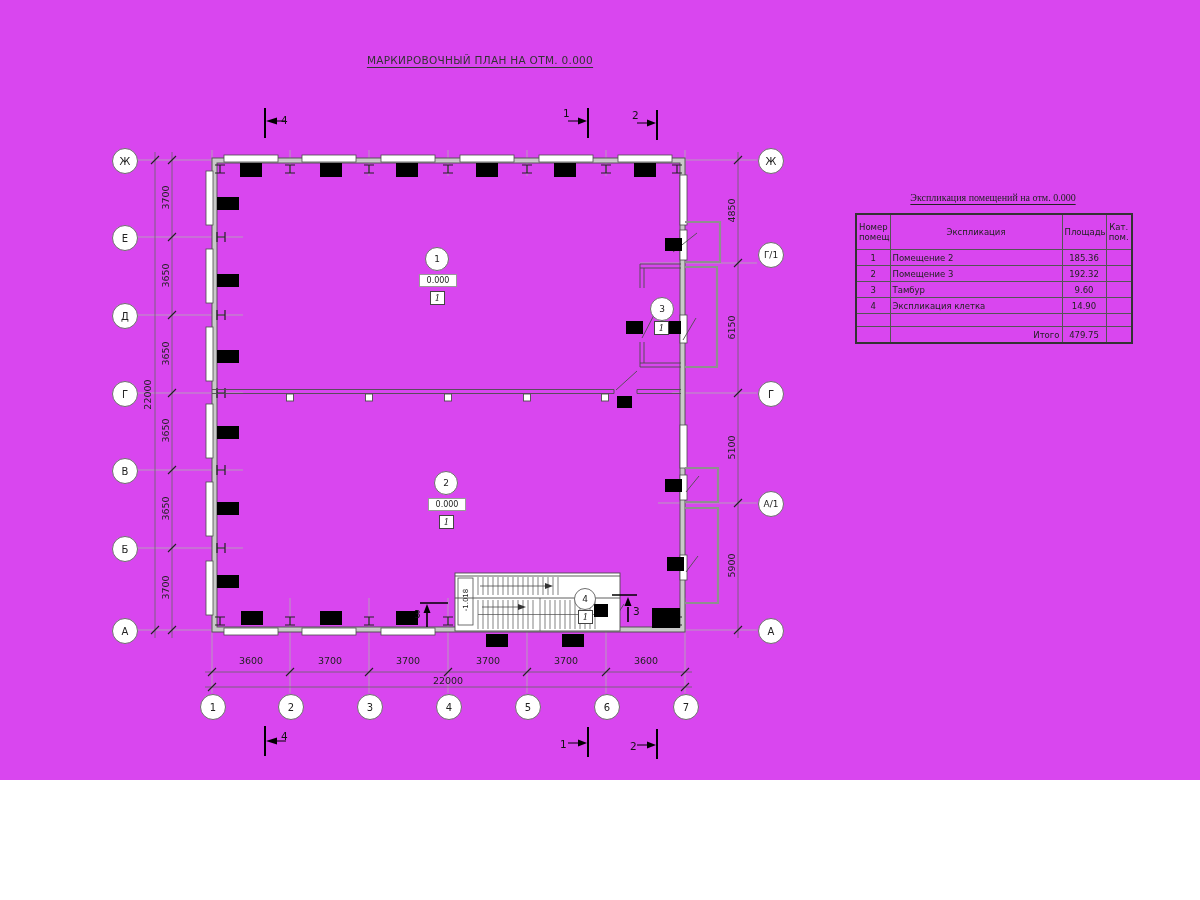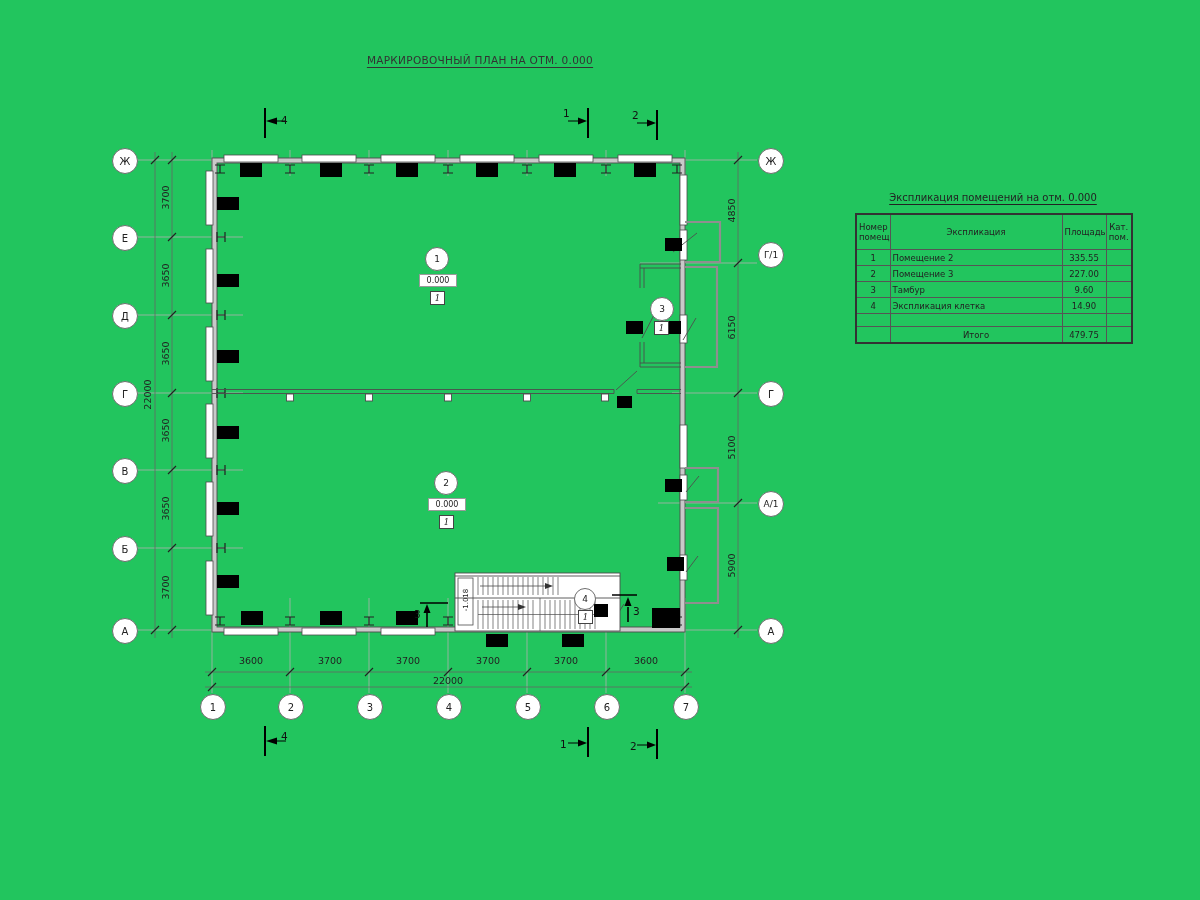--- a/index.html
+++ b/index.html
@@ -1,45 +1,45 @@
 <!DOCTYPE html>
 <html><head>
 <meta charset="utf-8">
 <style>
   html,body{margin:0;padding:0;background:#fff;}
-  #canvas{position:relative;width:1200px;height:900px;background:#22c55e;overflow:hidden;
+  #canvas{position:relative;width:1200px;height:780px;background:#d946ef;overflow:hidden;
           font-family:"DejaVu Sans",sans-serif;}
   svg{position:absolute;left:0;top:0;}
   .title{position:absolute;left:330px;top:54px;width:300px;text-align:center;
          font-size:10.5px;color:#333;letter-spacing:.3px;
          text-decoration:underline;text-underline-offset:3px;}
   .circ{position:absolute;width:24px;height:24px;border:1px solid #6e6e6e;border-radius:50%;
         background:#fff;font-size:10px;color:#222;display:flex;align-items:center;justify-content:center;}
   .circ.sm{width:22px;height:22px;font-size:9px;}
   .circ.xs{width:20px;height:20px;font-size:9px;}
   .dim{position:absolute;font-size:9.5px;color:#222;width:60px;text-align:center;}
   .dim.rot{transform:rotate(-90deg);}
   .dim.tiny{font-size:7px;width:46px;}
   .seclbl{position:absolute;font-size:10.5px;color:#111;}
   .elevbox{position:absolute;border:1px solid #9a9a9a;background:#fff;font-size:8px;color:#222;
            width:36px;text-align:center;padding:1px 0;}
   .tagbox{position:absolute;border:1px solid #444;background:#fff;width:13px;height:12px;
           font:italic 8.5px "DejaVu Serif",serif;color:#222;
           display:flex;align-items:center;justify-content:center;}
   .spec{position:absolute;left:855px;top:192px;width:276px;color:#222;}
   .spec-title{font-size:10px;text-align:center;text-decoration:underline;
-              text-underline-offset:3px;margin:0 0 10px 0;}
+              text-underline-offset:3px;margin:0 0 10px 0;font-family:Liberation Serif, serif;}
   table.spec-t{width:100%;border-collapse:collapse;font-size:8.5px;table-layout:fixed;}
   table.spec-t td,table.spec-t th{border:1px solid #555;font-weight:normal;
         padding:0 2px;overflow:hidden;}
   table.spec-t{border:2px solid #333;}
   th.h{height:34px;text-align:center;vertical-align:middle;}
   td.c{text-align:center;height:15px;}
   td.l{text-align:left;padding-left:5px;height:15px;}
-  td.r{text-align:center;padding-right:6px;height:15px;margin-left:47px;}
+  td.r{text-align:right;padding-right:6px;height:15px;margin-left:47px;}
   tr.empty td{height:12px;}
 </style>
 </head>
 <body>
 
 <div id="canvas">
 
   <svg width="1200" height="900" viewBox="0 0 1200 900">
 
     <g stroke="#b0b0b0" stroke-width="0.8" fill="none">
@@ -265,27 +265,27 @@
       <tbody>
           <tr>
         <th class="h">Номер помещ.</th>
         <th class="h">Экспликация</th>
         <th class="h">Площадь</th>
         <th class="h">Кат. пом.</th>
       </tr>
       <tr>
         <td class="c">1</td>
         <td class="l">Помещение 2</td>
-        <td class="c">335.55</td>
+        <td class="c">185.36</td>
         <td class="c"></td>
       </tr>
       <tr>
         <td class="c">2</td>
         <td class="l">Помещение 3</td>
-        <td class="c">227.00</td>
+        <td class="c">192.32</td>
         <td class="c"></td>
       </tr>
       <tr>
         <td class="c">3</td>
         <td class="l">Тамбур</td>
         <td class="c">9.60</td>
         <td class="c"></td>
       </tr>
       <tr>
         <td class="c">4</td>

